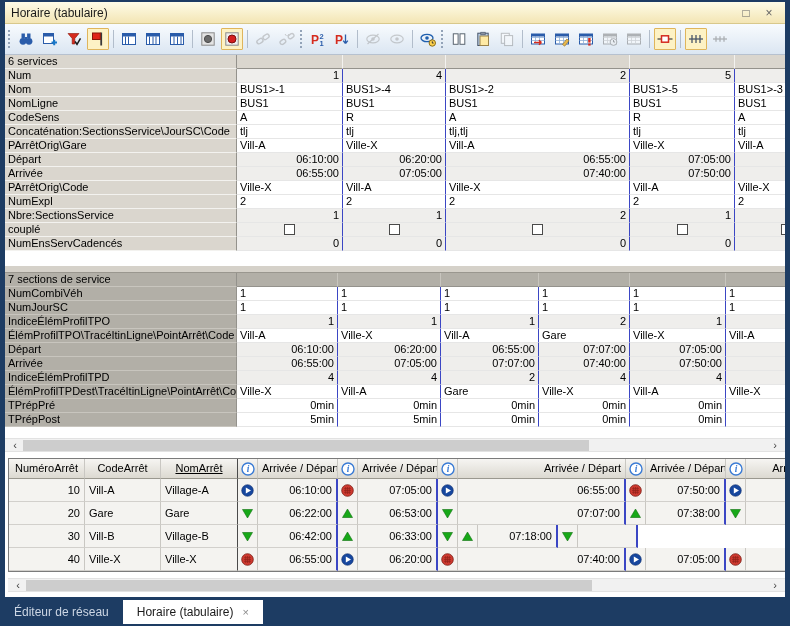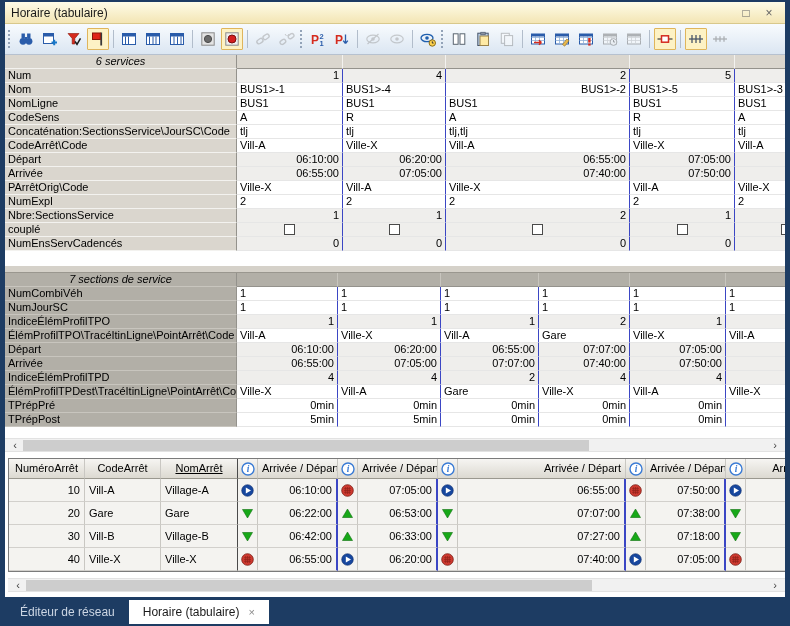--- a/index.html
+++ b/index.html
@@ -21,21 +21,21 @@
   .tb-item.disabled{opacity:.42;filter:grayscale(1);}
   .tb-sep{width:1px;height:18px;background:#b2bdcb;margin:0 3px;flex:0 0 auto;}
   .tb-grip{width:3px;height:18px;margin:0 3px 0 1px;border-left:2px dotted #93a3b8;flex:0 0 auto;}
   
   .content{height:542px;background:#fff;overflow:hidden;position:relative;}
   .ttable{width:840px;font-size:11px;color:#000;}
   .trow{display:flex;height:14px;line-height:13px;width:840px;}
   .tlabel{flex:0 0 232px;background:#dad6ce;border-bottom:1px solid #f3f2ef;border-right:1px solid #94928c;
           padding:0 3px;overflow:hidden;white-space:nowrap;}
   .mid .tlabel{background:#b2afa7;border-bottom:1px solid #c8c5be;}
-  .tlabel.thead{text-align:center;font-style:italic;}
+  .tlabel.thead{}
   .tcell{flex:0 0 auto;background:#fff;border-bottom:1px solid #e6e6e6;border-right:1px solid #3b46c4;
          padding:0 3px;overflow:hidden;white-space:nowrap;}
   .tcell.thead{background:#dad6ce;border-bottom:1px solid #94928c;border-right:1px solid #f3f2ef;}
   .mid .tcell.thead{background:#b2afa7;border-right:1px solid #c8c5be;}
   .tcell.shaded{background:#efeeec;}
   .tcell.r{text-align:right;}
   .tcell.ck{display:flex;align-items:center;justify-content:center;padding:0;}
   .checkbox{width:11px;height:11px;border:1px solid #4a4a4a;background:#fff;flex:0 0 auto;}
   .spacer14{height:14px;} .spacer11{height:11px;} .spacer6{height:6px;}
   .splitter{height:8px;background:#d5d1c9;border-top:1px solid #fff;border-bottom:1px solid #9a978f;}
@@ -52,21 +52,21 @@
   .bcell{flex:0 0 auto;padding:0 4px;border-bottom:1px solid #d2d0cc;border-right:1px solid #c9c7c2;
          background:#f4f3f0;overflow:hidden;white-space:nowrap;}
   .bhead .bcell{background:linear-gradient(#f6f5f2,#dcd9d1);border-bottom:1px solid #9a988f;text-align:center;}
   .bcell.num{text-align:right;}
   .bcell.dark-r{border-right:1px solid #4a4a4a;}
   .bcell.icon{display:flex;align-items:center;justify-content:center;padding:0;}
   .bcell.time{text-align:right;border-right:2px solid #3b46c4;}
   .bhead .bcell.time{border-right:1px solid #c9c7c2;}
   
   .tabbar{position:absolute;left:0;right:0;bottom:0;height:27px;background:#1d3c63;display:flex;
-          align-items:flex-start;padding-left:6px;}
+          align-items:flex-start;}
   .tab{display:flex;align-items:center;height:24px;padding:0 14px;font-size:12px;color:#ccd6e4;margin-top:1px;}
   .tab.active{background:#fff;color:#1a1a1a;}
   .tab-close{margin-left:9px;color:#8a8a8a;font-size:11px;line-height:11px;}
 </style>
 </head>
 <body>
 
 <div class="window">
   <div class="titlebar">
     <span class="title">Horaire (tabulaire)</span>
@@ -299,21 +299,21 @@
             <div class="tcell shaded r" style="width: 106px;">1</div>
             <div class="tcell shaded r" style="width: 103px;">4</div>
             <div class="tcell shaded r" style="width: 184px;">2</div>
             <div class="tcell shaded r" style="width: 105px;">5</div>
             <div class="tcell shaded r" style="width: 103px;"></div>
           </div>
           <div class="trow">
             <div class="tlabel">Nom</div>
             <div class="tcell" style="width: 106px;">BUS1&gt;-1</div>
             <div class="tcell" style="width: 103px;">BUS1&gt;-4</div>
-            <div class="tcell" style="width: 184px; text-align: right;">BUS1&gt;-2</div>
+            <div class="tcell" style="width: 184px;">BUS1&gt;-2</div>
             <div class="tcell" style="width: 105px;">BUS1&gt;-5</div>
             <div class="tcell" style="width: 103px;">BUS1&gt;-3</div>
           </div>
           <div class="trow">
             <div class="tlabel">NomLigne</div>
             <div class="tcell" style="width: 106px;">BUS1</div>
             <div class="tcell" style="width: 103px;">BUS1</div>
             <div class="tcell" style="width: 184px;">BUS1</div>
             <div class="tcell" style="width: 105px;">BUS1</div>
             <div class="tcell" style="width: 103px;">BUS1</div>
@@ -328,21 +328,21 @@
           </div>
           <div class="trow">
             <div class="tlabel">Concaténation:SectionsService\JourSC\Code</div>
             <div class="tcell" style="width: 106px;">tlj</div>
             <div class="tcell" style="width: 103px;">tlj</div>
             <div class="tcell" style="width: 184px;">tlj,tlj</div>
             <div class="tcell" style="width: 105px;">tlj</div>
             <div class="tcell" style="width: 103px;">tlj</div>
           </div>
           <div class="trow">
-            <div class="tlabel">CodeArrêt\Code</div>
+            <div class="tlabel">PArrêtOrig\Gare</div>
             <div class="tcell" style="width: 106px;">Vill-A</div>
             <div class="tcell" style="width: 103px;">Ville-X</div>
             <div class="tcell" style="width: 184px;">Vill-A</div>
             <div class="tcell" style="width: 105px;">Ville-X</div>
             <div class="tcell" style="width: 103px;">Vill-A</div>
           </div>
           <div class="trow">
             <div class="tlabel">Départ</div>
             <div class="tcell shaded r" style="width: 106px;">06:10:00</div>
             <div class="tcell shaded r" style="width: 103px;">06:20:00</div>
@@ -653,21 +653,20 @@
               <svg width="13" height="13" viewBox="0 0 13 13">
                 <polygon points="6.5,2 11.5,10.5 1.5,10.5" fill="#18a818" stroke="#0c6e0c" stroke-width=".6"></polygon>
               </svg>
             </div>
             <div class="bcell time" style="width: 80px;">06:33:00</div>
             <div class="bcell icon" style="width: 20px;">
               <svg width="13" height="13" viewBox="0 0 13 13">
                 <polygon points="1.5,2.5 11.5,2.5 6.5,11" fill="#18a818" stroke="#0c6e0c" stroke-width=".6"></polygon>
               </svg>
             </div>
-            <div class="bcell time" style="width: 168px;">07:27:00</div>
             <div class="bcell icon" style="width: 20px;">
               <svg width="13" height="13" viewBox="0 0 13 13">
                 <polygon points="6.5,2 11.5,10.5 1.5,10.5" fill="#18a818" stroke="#0c6e0c" stroke-width=".6"></polygon>
               </svg>
             </div>
             <div class="bcell time" style="width: 80px;">07:18:00</div>
             <div class="bcell icon" style="width: 20px;">
               <svg width="13" height="13" viewBox="0 0 13 13">
                 <polygon points="1.5,2.5 11.5,2.5 6.5,11" fill="#18a818" stroke="#0c6e0c" stroke-width=".6"></polygon>
               </svg>

